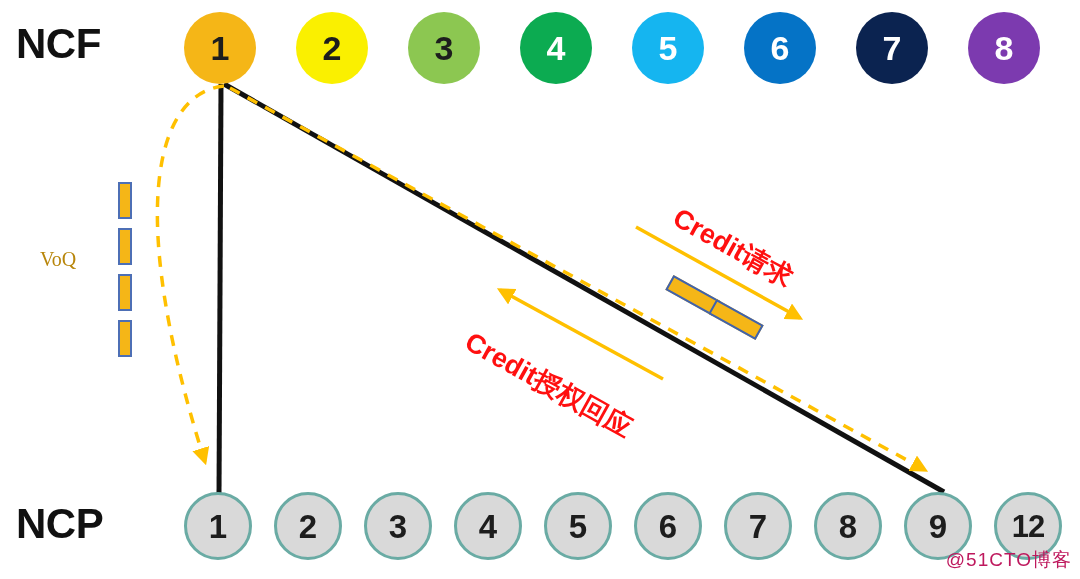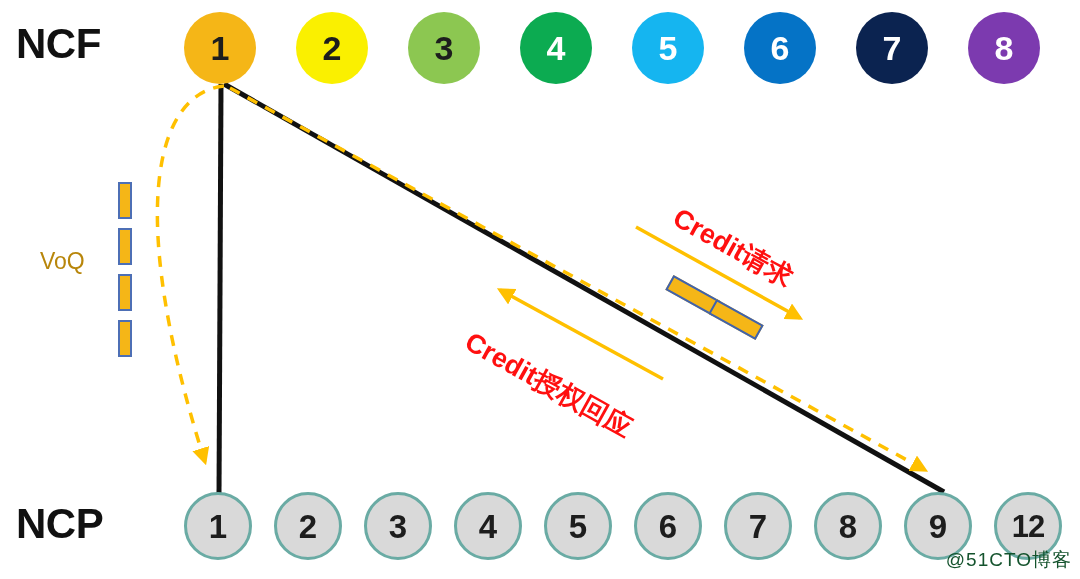--- a/index.html
+++ b/index.html
@@ -17,35 +17,35 @@
   .node{position:absolute;border-radius:50%;display:flex;
         align-items:center;justify-content:center;
         font-weight:bold;font-size:34px;line-height:1;
         font-family:"Liberation Sans","DejaVu Sans",sans-serif;}
   .ncf-node{width:72px;height:72px;}
   .ncp-node{width:68px;height:68px;background:#d9d9d9;
             border:3px solid #6aaba4;color:#1d1d1d;box-sizing:border-box;
             font-size:33px;}
   .ncp-node.wide{font-size:31px;letter-spacing:-1px;}
 
-  .voq-label{position:absolute;left:40px;top:248px;font-size:23px;
-             color:#b8860b;font-family:Liberation Sans, sans-serif;}
+  .voq-label{position:absolute;left:40px;top:248px;font-size:20px;
+             color:#b8860b;font-family:Liberation Serif, serif;}
   .voq-block{position:absolute;width:14px;background:#f5b617;
              border:2px solid #4d6fb5;box-sizing:border-box;}
 
   .pkt{position:absolute;width:54px;height:17px;background:#f5b617;
        border:2px solid #3f62ae;box-sizing:border-box;}
 
   .credit-text{position:absolute;color:#ff1010;font-weight:bold;
                font-size:27px;white-space:nowrap;
                font-family:"Liberation Sans","DejaVu Sans",sans-serif;
                transform-origin:0 0;}
 
   #watermark{position:absolute;right:8px;bottom:6px;font-size:19px;
-             color:#14532d;letter-spacing:1px;
+             color:#be185d;letter-spacing:1px;
              font-family:"Liberation Sans","DejaVu Sans",sans-serif;}
 </style>
 </head>
 <body>
 
 <div id="stage">
 
   <svg id="canvas" viewBox="0 0 1080 579" xmlns="http://www.w3.org/2000/svg">
     <defs>
       <marker id="orangeArrow" viewBox="0 0 10 10" refX="8" refY="5" markerWidth="5" markerHeight="5" orient="auto-start-reverse">

